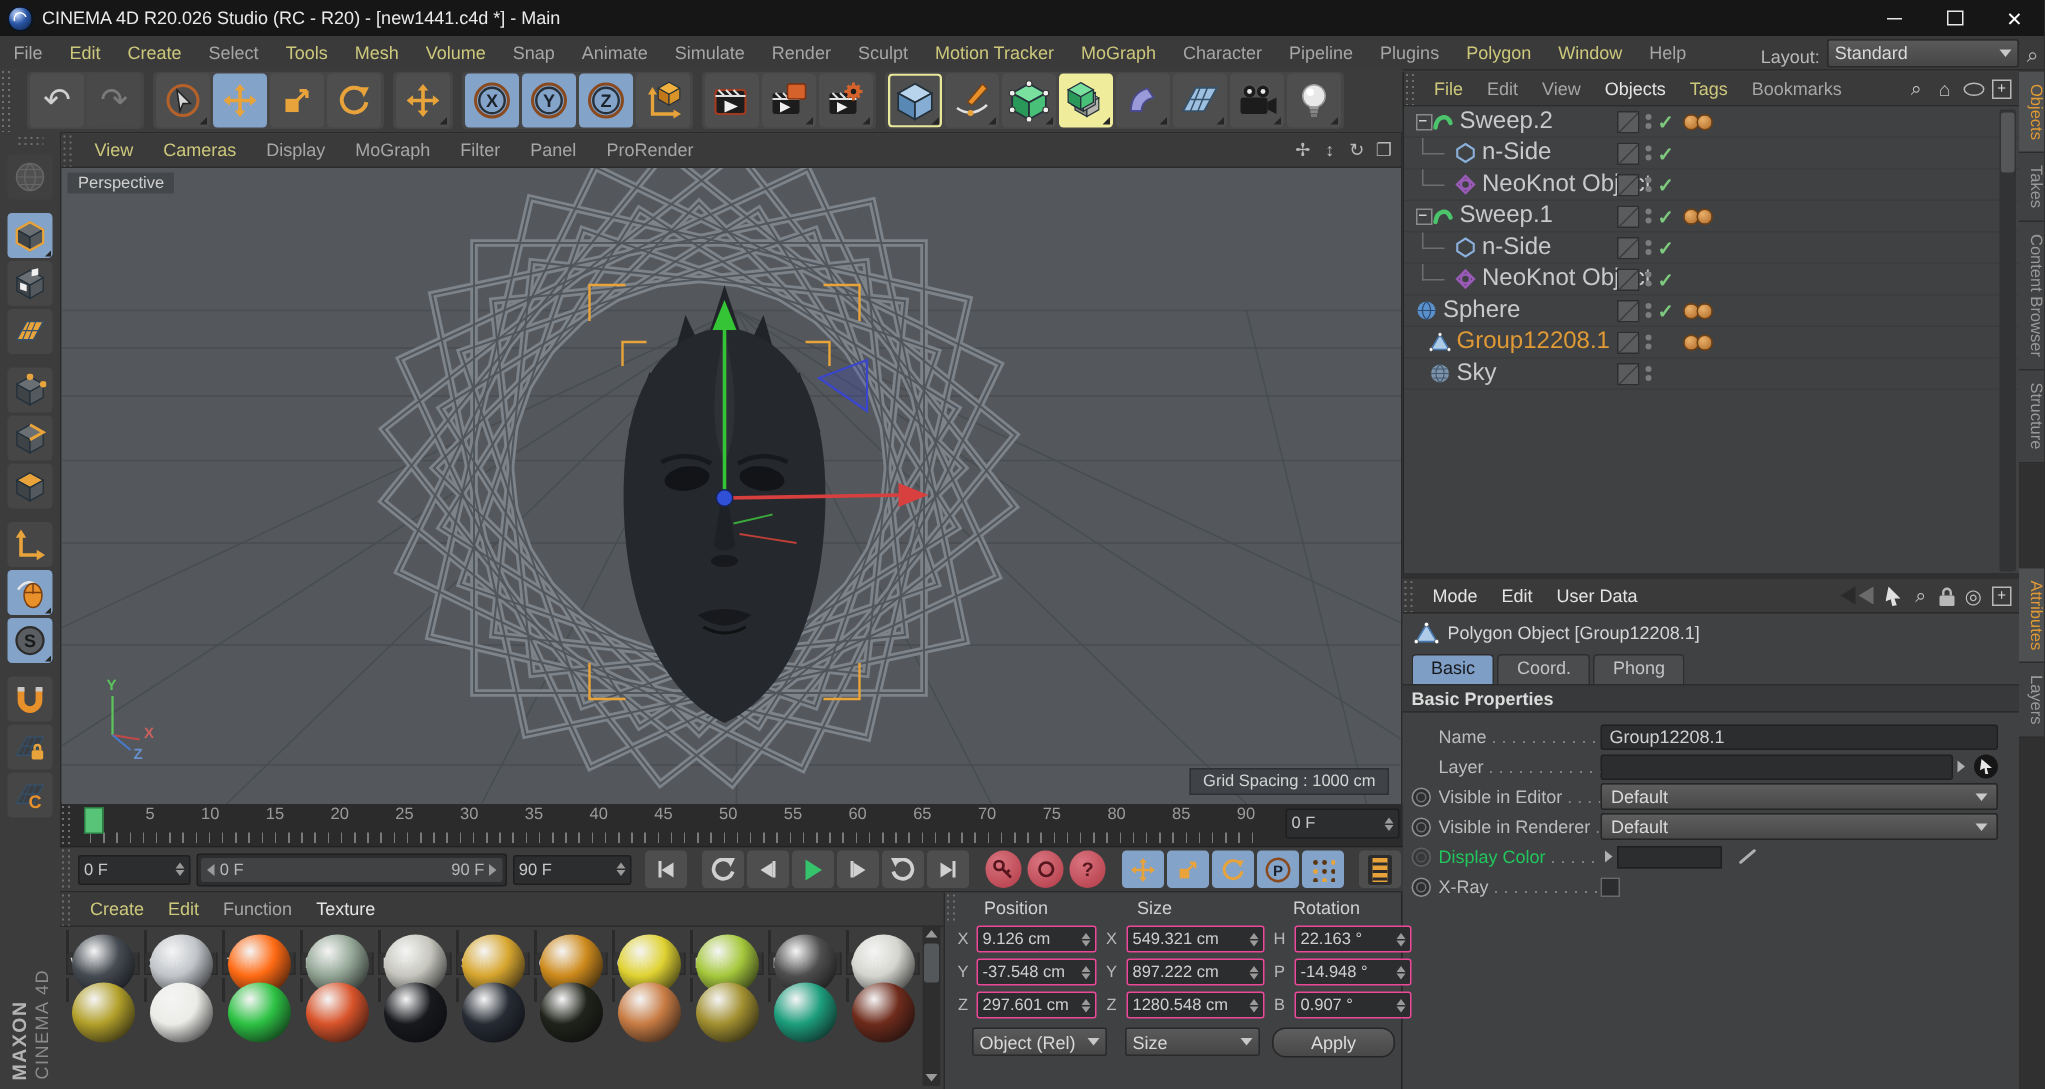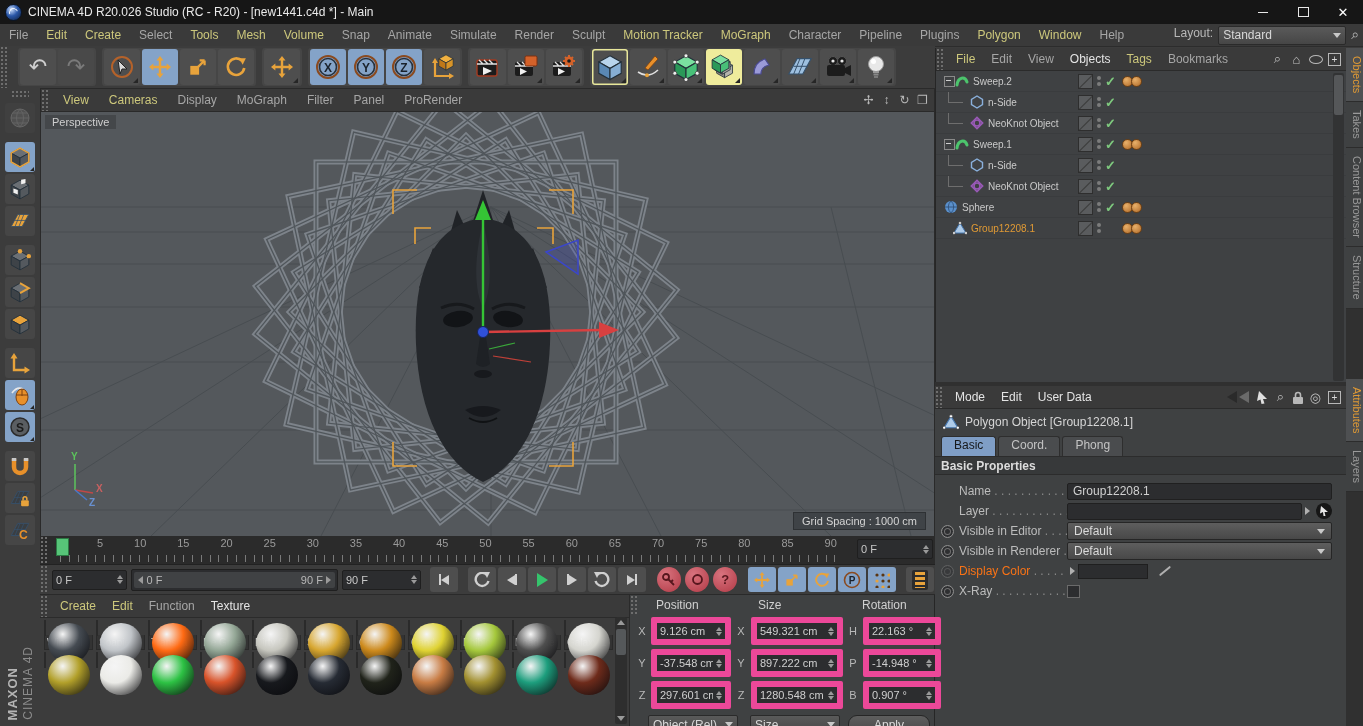--- a/index.html
+++ b/index.html
@@ -21,21 +21,21 @@
   .wc{width:40px;height:100%;display:flex;align-items:center;justify-content:center;cursor:default;}
   .wc-min::before{content:"";width:10px;height:1px;background:#e8e8e8;display:block;}
   .wc-max::before{content:"";width:9px;height:8px;border:1px solid #e8e8e8;display:block;}
   .wc-close{font-size:13px;color:#fff;}
   .wc-close::before{content:"\2715";}
 
   
   .menubar{left:0;top:24px;width:1363px;height:22px;background:#3a3a3a;border-bottom:1px solid #2c2c2c;display:flex;align-items:center;}
   .mi{padding:0 9px;font-size:12px;color:#a6a6a6;cursor:default;white-space:nowrap;}
   .mi.acc{color:#cdc87c;}
-  .layoutbox{margin-left:auto;display:flex;align-items:flex-start;gap:5px;padding-right:4px;}
+  .layoutbox{margin-left:auto;display:flex;align-items:flex-end;gap:5px;padding-right:4px;}
   .layout-label{color:#b8b8b8;}
   .dd{background:linear-gradient(#5a5a5a,#464646);border:1px solid #2a2a2a;border-radius:2px;
       height:17px;display:flex;align-items:center;padding:0 4px;color:#d8d8d8;}
   .dd .caret{margin-left:auto;}
   .caret{width:0;height:0;border-left:4px solid transparent;border-right:4px solid transparent;border-top:5px solid #c8c8c8;display:inline-block;}
   .layout-dd{width:118px;}
   .glyph{font-size:14px;color:#b8b8b8;}
 
   
   .grip{width:8px;align-self:stretch;background-image:radial-gradient(#6e6e6e 26%,transparent 28%);
@@ -83,21 +83,21 @@
   .pmenu .mi{padding:0 8px;font-size:12px;}
   .mi.sel{color:#e4e4e4;}
   .pmicons{margin-left:auto;display:flex;align-items:center;gap:4px;padding-right:4px;}
   .pmic{width:15px;height:15px;display:flex;align-items:center;justify-content:center;color:#c0c0c0;font-size:13px;}
   .eye{width:12px;height:7px;border:1px solid #b8b8b8;border-radius:50%;}
   .plusbox{width:11px;height:11px;border:1px solid #b8b8b8;display:flex;align-items:center;justify-content:center;font-size:10px;color:#d8d8d8;}
 
   
   .omlist{position:relative;height:312px;background:#3f4143;overflow:hidden;}
   .om-row{position:relative;height:20px;display:flex;align-items:center;border-bottom:1px solid #3a3c3e;}
-  .om-row .nm{color:#c9c9c9;font-size:10px;margin-left:4px;white-space:nowrap;}
+  .om-row .nm{color:#c9c9c9;font-size:16px;margin-left:4px;white-space:nowrap;}
   .om-row.sel .nm{color:#e09a35;}
   .ind0{padding-left:8px;} .ind1{padding-left:34px;}
   .expbox{width:9px;height:9px;border:1px solid #8a8a8a;background:#3f4143;position:relative;flex:none;z-index:2;}
   .expbox::after{content:"";position:absolute;left:1px;top:3px;width:5px;height:1px;background:#cfcfcf;}
   .treeline{position:absolute;left:12px;width:14px;border-left:1px solid #6e6e6e;border-bottom:1px solid #6e6e6e;height:10px;top:0;}
   .om-vis{position:absolute;left:142px;display:flex;align-items:center;gap:4px;}
   .visbox{width:13px;height:13px;background:#5a5c5e;border:1px solid #2e2e2e;position:relative;overflow:hidden;}
   .visbox::after{content:"";position:absolute;left:-3px;top:5px;width:22px;height:1px;background:#3c3c3c;transform:rotate(-45deg);}
   .visdots{display:flex;flex-direction:column;gap:2px;}
   .visdots i{width:4px;height:4px;border-radius:50%;background:#7c7c7c;display:block;}
@@ -118,21 +118,21 @@
          padding:1px 12px 2px;color:#c4c4c4;font-size:12px;}
   .amtab.on{background:#7f9ec6;color:#16181a;}
   .am-section{height:17px;background:#37393a;border-top:1px solid #2c2c2c;border-bottom:1px solid #2c2c2c;
               display:flex;align-items:center;padding-left:6px;color:#dcdcdc;font-weight:bold;font-size:12px;}
   .am-fields{padding:6px 14px 0 6px;}
   .am-row{height:20px;display:flex;align-items:center;}
   .radio{width:11px;height:11px;border-radius:50%;border:1px solid #909090;background:#2e2f31;margin-right:5px;flex:none;box-shadow:inset 0 0 0 2px #2e2f31, inset 0 0 0 3px #707070;}
   .radio.dim{opacity:.4;}
   .radio.none{visibility:hidden;}
   .am-label{width:108px;color:#bcbcbc;font-size:12px;white-space:nowrap;overflow:hidden;flex:none;}
-  .am-label.dim{color:#f97316;}
+  .am-label.dim{color:#22c55e;}
   .leader::after{content:"\00a0. . . . . . . . . . . . . . .";color:#8a8a8a;}
   .tinput{flex:1;height:15px;background:#2c2d2f;border:1px solid #202020;border-radius:2px;color:#d0d0d0;
           display:flex;align-items:center;padding:0 5px;font-size:12px;}
   .dropfield{flex:1;height:16px;background:linear-gradient(#5e5e5e,#484848);border:1px solid #262626;border-radius:2px;
           display:flex;align-items:center;padding:0 6px;color:#dadada;font-size:12px;}
   .dropfield .caret{margin-left:auto;}
   .arrow-r{width:0;height:0;border-top:4px solid transparent;border-bottom:4px solid transparent;border-left:5px solid #b0b0b0;margin:0 3px;}
   .curscirc{width:16px;height:16px;border-radius:50%;background:#161616;display:flex;align-items:center;justify-content:center;margin-left:3px;}
   .swatch{width:68px;height:13px;background:#2c2d2f;border:1px solid #1f1f1f;}
   .pencil{width:14px;height:2px;background:#b0b0b0;transform:rotate(-40deg);margin-left:10px;border-radius:1px;}
@@ -201,21 +201,21 @@
   .matscroll .aup{top:3px;border-bottom:5px solid #9a9a9a;}
   .matscroll .adn{bottom:3px;border-top:5px solid #9a9a9a;}
   .matscroll .thumb{position:absolute;left:1px;right:1px;top:12px;height:26px;background:#55585a;border-radius:2px;}
 
   
   .coords{left:630px;top:595px;width:305px;height:131px;background:#3f4142;box-sizing:border-box;border-right:1px solid #262626;}
   .co-head{display:flex;align-items:center;height:20px;color:#d0d0d0;}
   .co-head span{font-size:12px;}
   .co-grid{display:grid;grid-template-columns:12px 80px 14px 92px 14px 78px;gap:4px 3px;padding:2px 4px 0 6px;align-items:center;}
   .axl{color:#b8b8b8;font-size:11px;text-align:center;}
-  .co-in{height:16px;background:#2c2d2f;border:6px solid #ec4899;border-radius:2px;color:#cfcfcf;font-size:11px;
+  .co-in{height:16px;background:#2c2d2f;border:1px solid #ec4899;border-radius:2px;color:#cfcfcf;font-size:11px;
          display:flex;align-items:center;padding:0 3px;}
   .co-in .val{flex:1;white-space:nowrap;overflow:hidden;}
   .co-foot{display:flex;gap:6px;padding:6px 4px 0 6px;}
   .co-dd{width:92px;}
   .apply{width:92px;height:18px;background:linear-gradient(#5e5e5e,#484848);border:1px solid #262626;border-radius:9px;
          display:flex;align-items:center;justify-content:center;color:#dcdcdc;font-size:12px;}
 
   .omicon{flex:none;}
 </style>
 </head>
@@ -882,20 +882,35 @@
               <i></i>
             </span>
             <span class="chk"></span>
           </span>
         <span class="om-tags">
             <i class="tagdot"></i>
             <i class="tagdot"></i>
           </span>
       </div>
 
+      <div class="om-row ind0" style="padding-left:17px;">
+        <svg class="omicon" width="14" height="14" viewBox="0 0 14 14">
+            <circle cx="7" cy="7" r="6" fill="#7a92aa"></circle>
+            <path d="M1 7 H13 M7 1 A8 8 0 0 0 7 13 M7 1 A8 8 0 0 1 7 13 M2.5 4 H11.5 M2.5 10 H11.5" stroke="#44566a" stroke-width=".7" fill="none"></path>
+          </svg>
+        <span class="nm">Sky</span>
+        <span class="om-vis">
+            <span class="visbox"></span>
+            <span class="visdots">
+              <i></i>
+              <i></i>
+            </span>
+            <span class="chk"></span>
+          </span>
+      </div>
       <div class="scrollv">
           <span class="thumb"></span>
         </div>
     </div>
   </div>
 
   <div class="abs split"></div>
 
   <div class="abs am">
     <div class="pmenu">

